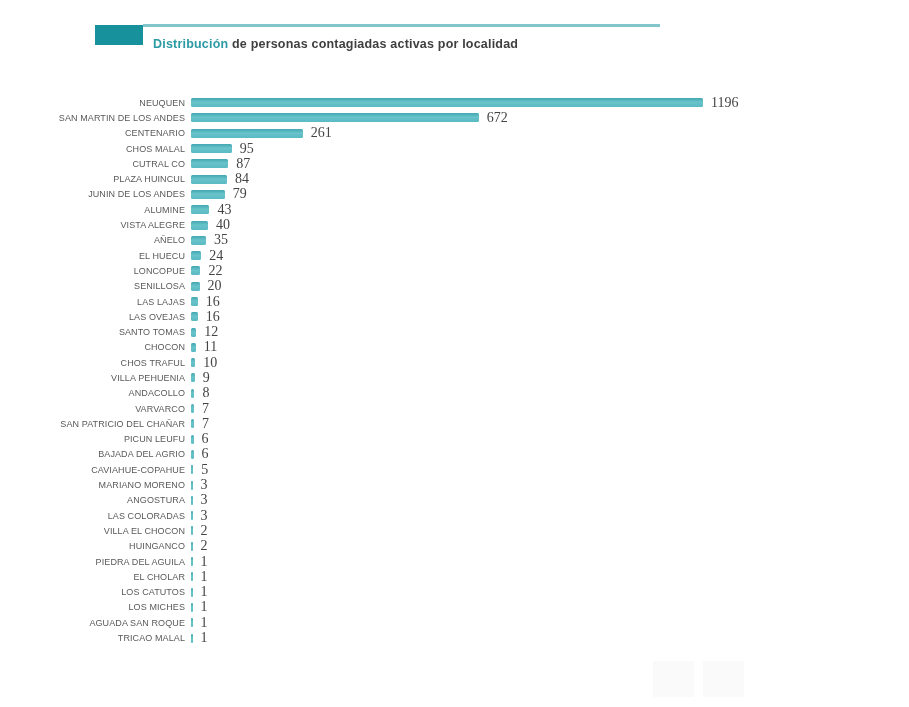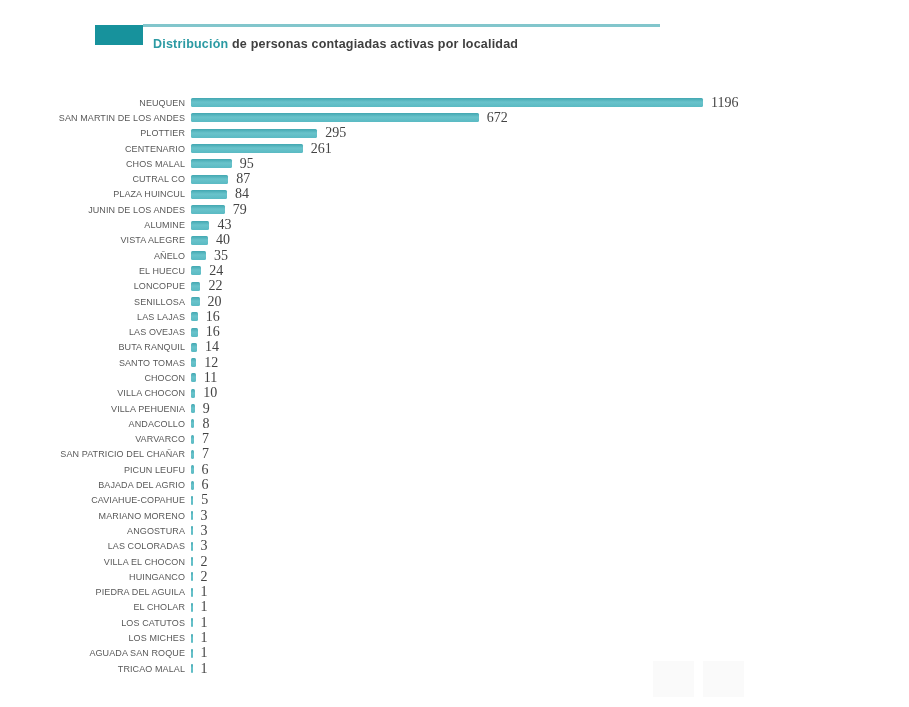--- a/index.html
+++ b/index.html
@@ -105,25 +105,20 @@
         <span class="cat-label">NEUQUEN</span>
         <div class="bar" style="width: 512px;"></div>
         <span class="val-label">1196</span>
       </div>
       <div class="chart-row">
         <span class="cat-label">SAN MARTIN DE LOS ANDES</span>
         <div class="bar" style="width: 287.679px;"></div>
         <span class="val-label">672</span>
       </div>
       <div class="chart-row">
-        <span class="cat-label">PLOTTIER</span>
-        <div class="bar" style="width: 126.288px;"></div>
-        <span class="val-label">295</span>
-      </div>
-      <div class="chart-row">
         <span class="cat-label">CENTENARIO</span>
         <div class="bar" style="width: 111.732px;"></div>
         <span class="val-label">261</span>
       </div>
       <div class="chart-row">
         <span class="cat-label">CHOS MALAL</span>
         <div class="bar" style="width: 40.6689px;"></div>
         <span class="val-label">95</span>
       </div>
       <div class="chart-row">
@@ -175,36 +170,31 @@
         <span class="cat-label">LAS LAJAS</span>
         <div class="bar" style="width: 6.8495px;"></div>
         <span class="val-label">16</span>
       </div>
       <div class="chart-row">
         <span class="cat-label">LAS OVEJAS</span>
         <div class="bar" style="width: 6.8495px;"></div>
         <span class="val-label">16</span>
       </div>
       <div class="chart-row">
-        <span class="cat-label">BUTA RANQUIL</span>
-        <div class="bar" style="width: 5.99331px;"></div>
-        <span class="val-label">14</span>
-      </div>
-      <div class="chart-row">
         <span class="cat-label">SANTO TOMAS</span>
         <div class="bar" style="width: 5.13712px;"></div>
         <span class="val-label">12</span>
       </div>
       <div class="chart-row">
         <span class="cat-label">CHOCON</span>
         <div class="bar" style="width: 4.70903px;"></div>
         <span class="val-label">11</span>
       </div>
       <div class="chart-row">
-        <span class="cat-label">VILLA CHOCON</span>
+        <span class="cat-label">CHOS TRAFUL</span>
         <div class="bar" style="width: 4.28094px;"></div>
         <span class="val-label">10</span>
       </div>
       <div class="chart-row">
         <span class="cat-label">VILLA PEHUENIA</span>
         <div class="bar" style="width: 3.85284px;"></div>
         <span class="val-label">9</span>
       </div>
       <div class="chart-row">
         <span class="cat-label">ANDACOLLO</span>

